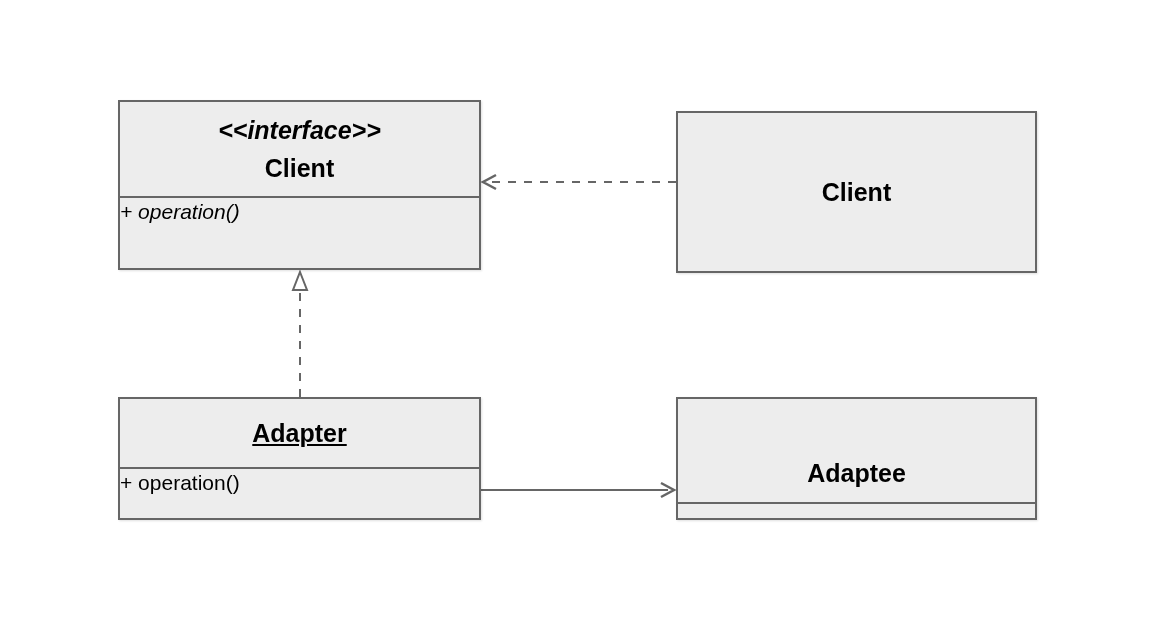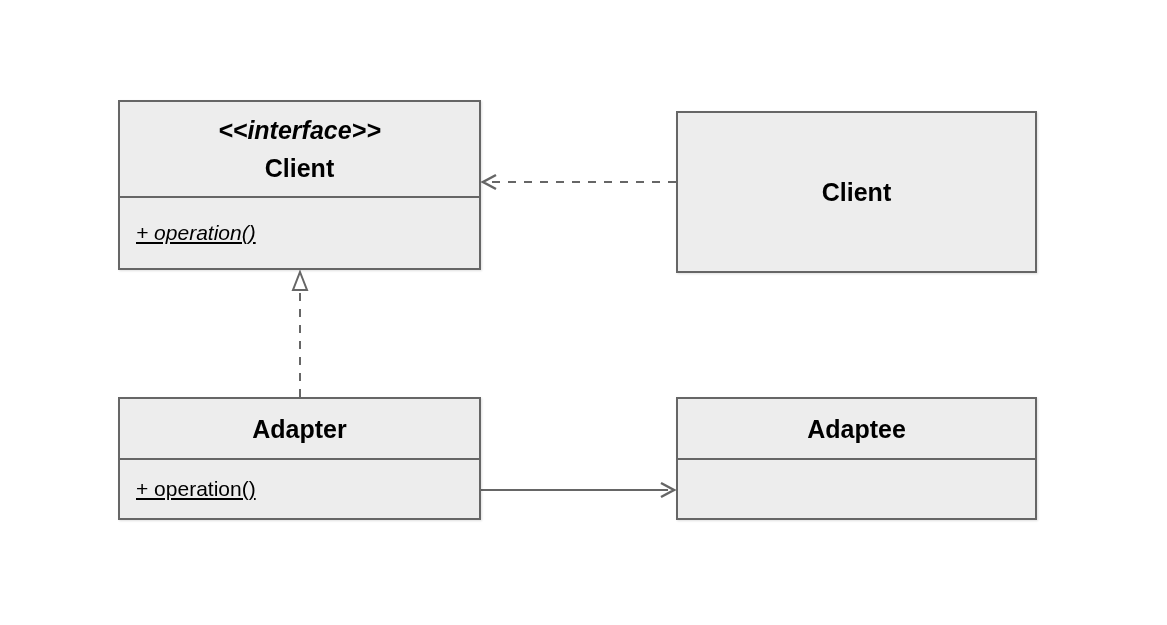--- a/index.html
+++ b/index.html
@@ -56,39 +56,36 @@
     font-size: 25px;
     font-weight: bold;
     font-style: italic;
     line-height: 38px;
   }
   .box-body {
     box-sizing: border-box;
     flex: 1;
     display: flex;
     flex-direction: column;
-    justify-content: center;
-    padding-left: 16px;
-    text-decoration: underline;
   }
   .member {
     font-size: 21px;
     line-height: 28px;
   }
   .member.italic {
     font-style: italic;
   }
   
   #target-box  { left: 118px; top: 100px; width: 363px; height: 170px; }
   #target-box .box-header { height: 96px; }
   #client-box  { left: 676px; top: 111px; width: 361px; height: 162px; }
   #adapter-box { left: 118px; top: 397px; width: 363px; height: 123px; }
-  #adapter-box .box-header { height: 61px; }
+  #adapter-box .box-header { height: 70px; text-decoration: underline; }
   #adaptee-box { left: 676px; top: 397px; width: 361px; height: 123px; }
-  #adaptee-box .box-header { height: 61px; }
+  #adaptee-box .box-header { height: 61px; margin-top: 44px; }
   
   .conn {
     stroke: var(--connector, #666666);
     stroke-width: 2;
     fill: none;
   }
   .conn.dashed {
     stroke-dasharray: 8 8;
   }
   .arrowhead-open {

